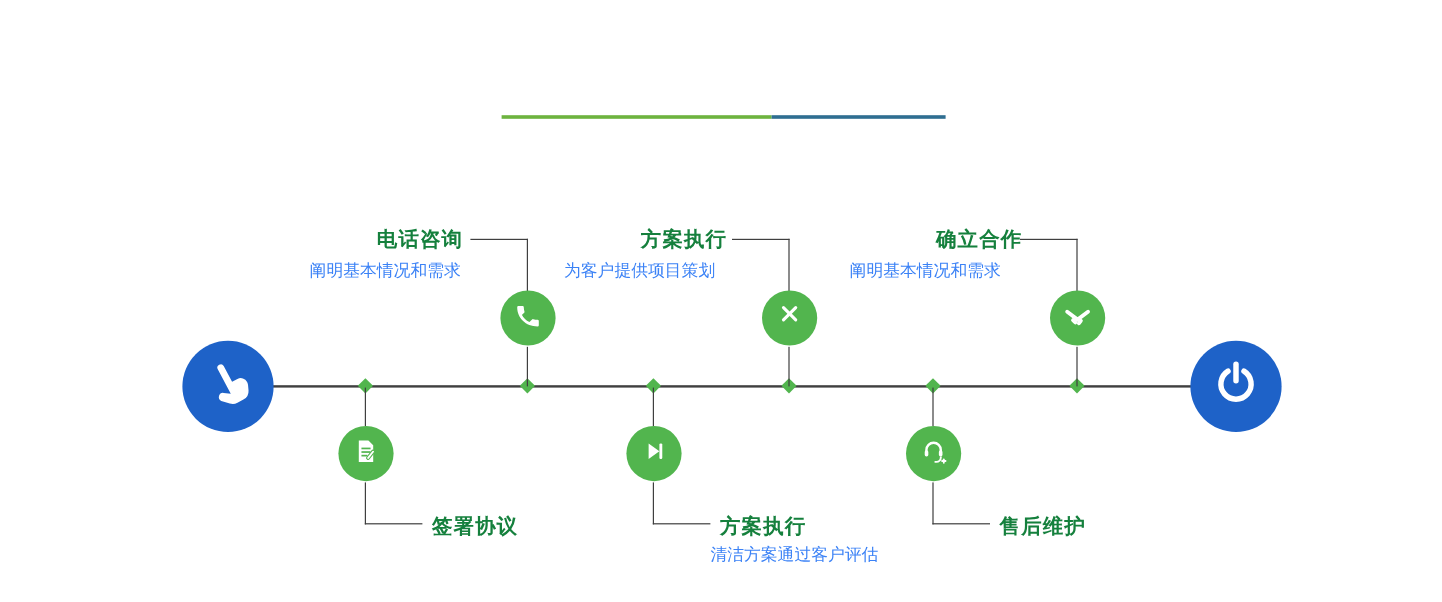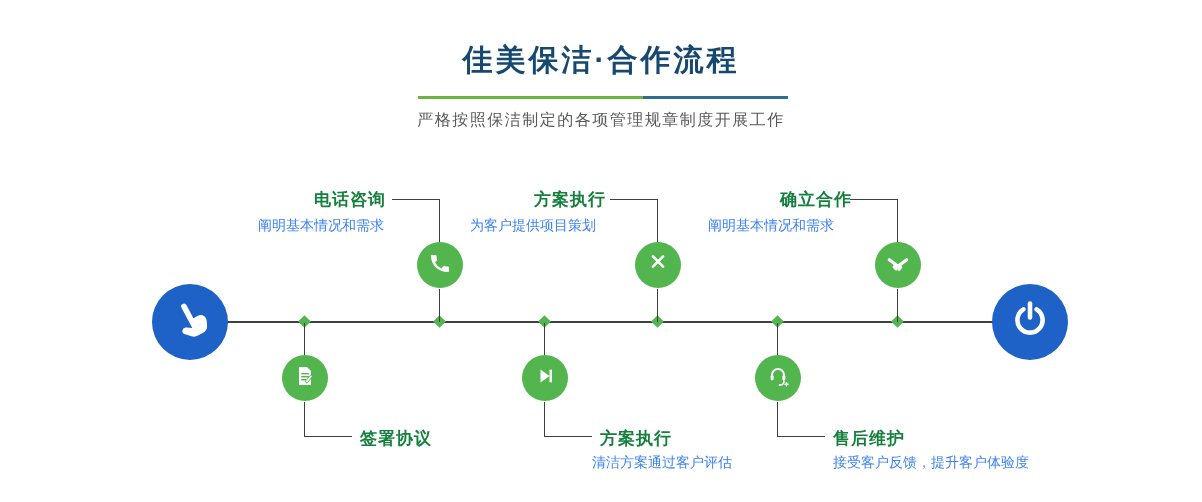--- a/index.html
+++ b/index.html
@@ -51,26 +51,24 @@
   .td1{left:258px;top:217px;} .td2{left:470px;top:217px;} .td3{left:708px;top:217px;}
   .bt1{left:360px;top:427px;} .bt2{left:600px;top:427px;} .bt3{left:833px;top:427px;}
   .bd1{left:352px;top:454px;} .bd2{left:592px;top:454px;} .bd3{left:833px;top:454px;}
   .icon-rot{transform:rotate(-28deg);}
 </style>
 </head>
 <body>
 
 <div class="stage">
 
-  <div class="title">佳美保洁·合作流程</div>
   <div class="divider">
     <div class="seg-green"></div>
     <div class="seg-blue"></div>
   </div>
-  <div class="subtitle">严格按照保洁制定的各项管理规章制度开展工作</div>
 
   <div class="main-line"></div>
 
   <div class="diamond d1"></div>
   <div class="diamond d2"></div>
   <div class="diamond d3"></div>
   <div class="diamond d4"></div>
   <div class="diamond d5"></div>
   <div class="diamond d6"></div>
 
@@ -180,15 +178,14 @@
         <rect x="16.4" y="11.2" width="3" height="5.2" rx="1.4" fill="#ffffff"></rect>
         <path d="M18 16.5v.8a3.6 3.6 0 0 1-3.6 3.6h-1.6" fill="none" stroke="#ffffff" stroke-width="1.6"></path>
         <g fill="#ffffff">
           <rect x="18.3" y="19.4" width="4.4" height="1.5" rx="0.7"></rect>
           <rect x="19.75" y="18" width="1.5" height="4.4" rx="0.7"></rect>
         </g>
       </svg>
     </span>
   </div>
   <div class="step-title bt3">售后维护</div>
-  <div class="step-desc bd3">接受客户反馈，提升客户体验度</div>
 
 </div>
 
 </body></html>

